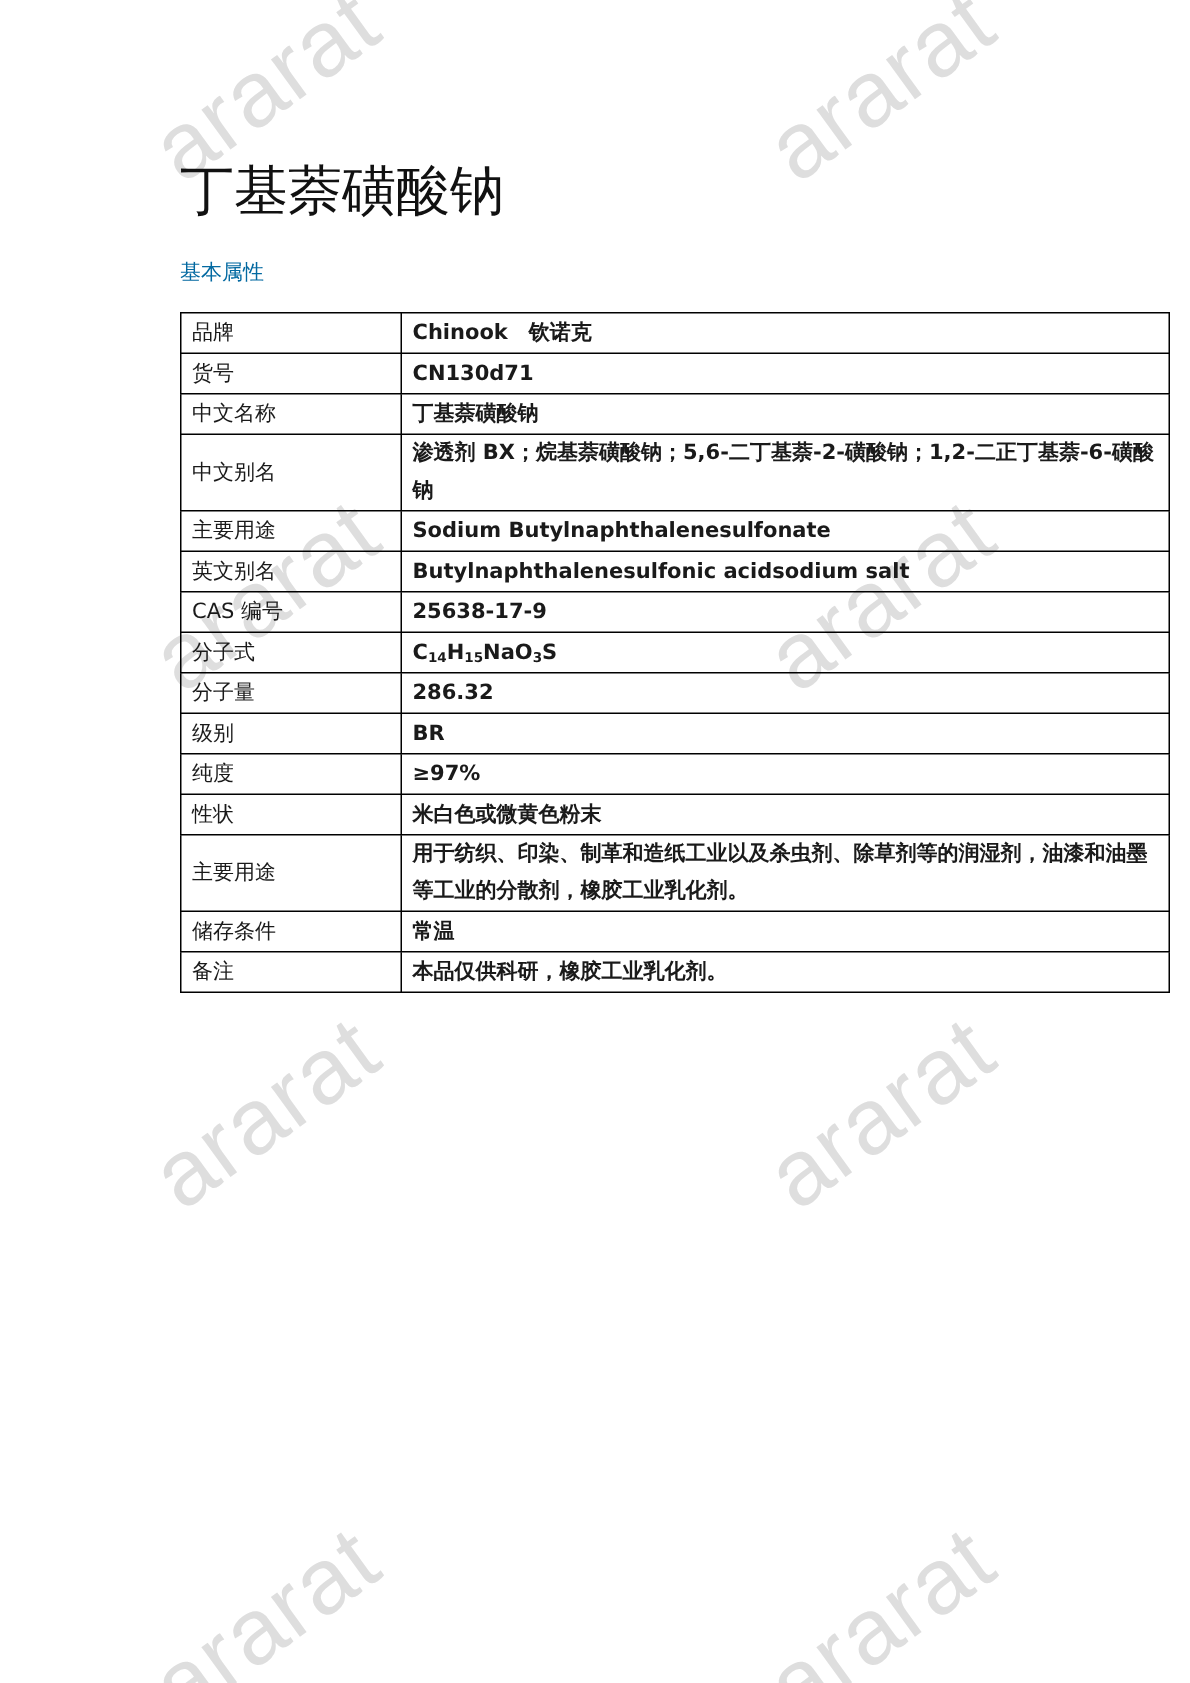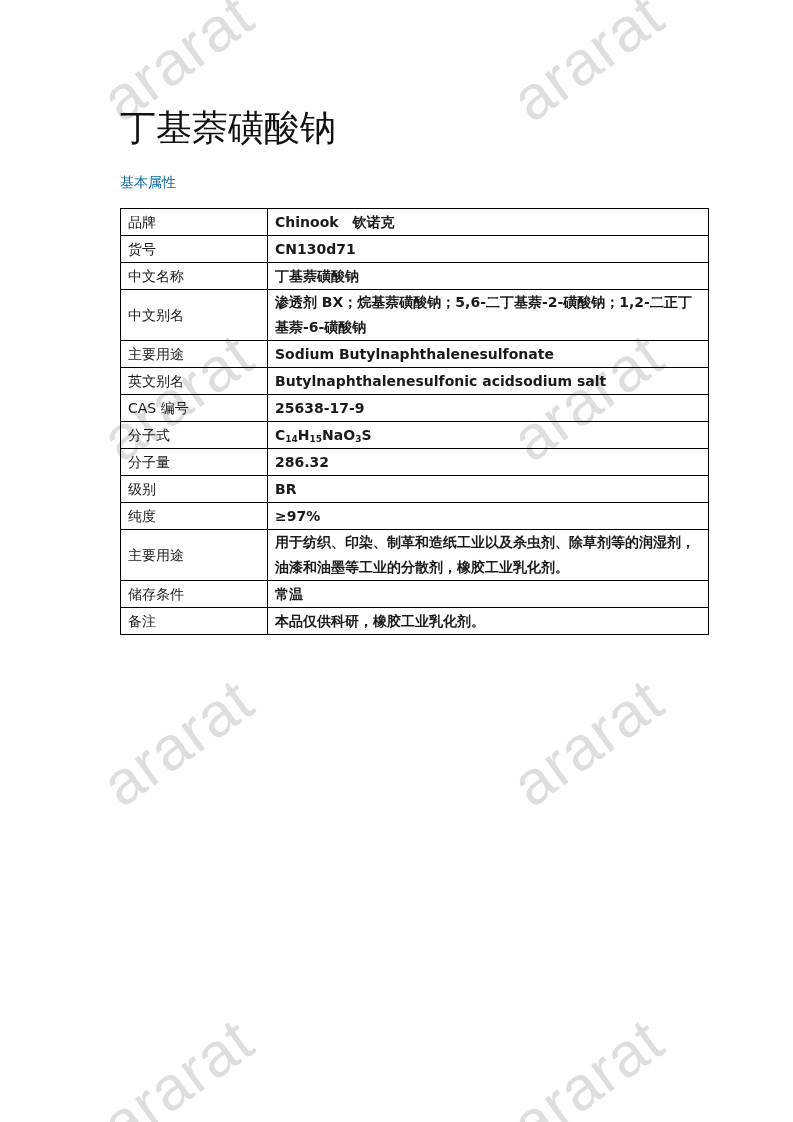--- a/index.html
+++ b/index.html
@@ -46,21 +46,21 @@
       top: 172px;
       font-size: 14px;
       line-height: 20px;
       color: #0369a1;
       z-index: 1;
     }
     table.props {
       position: absolute;
       left: 120px;
       top: 208px;
-      width: 589px;
+      width: 660px;
       border-collapse: collapse;
       z-index: 1;
       background: transparent;
     }
     table.props td {
       border: 1px solid #000000;
       font-size: 14px;
       line-height: 25px;
       padding: 0 0 0 7px;
       vertical-align: middle;
@@ -139,20 +139,24 @@
       <td class="val">286.32</td>
     </tr>
     <tr class="single">
       <td class="key">级别</td>
       <td class="val">BR</td>
     </tr>
     <tr class="single">
       <td class="key">纯度</td>
       <td class="val">≥97%</td>
     </tr>
+    <tr class="single">
+      <td class="key">性状</td>
+      <td class="val">米白色或微黄色粉末</td>
+    </tr>
     <tr class="double">
       <td class="key">主要用途</td>
       <td class="val">用于纺织、印染、制革和造纸工业以及杀虫剂、除草剂等的润湿剂，油漆和油墨等工业的分散剂，橡胶工业乳化剂。</td>
     </tr>
     <tr class="single">
       <td class="key">储存条件</td>
       <td class="val">常温</td>
     </tr>
     <tr class="single">
       <td class="key">备注</td>

